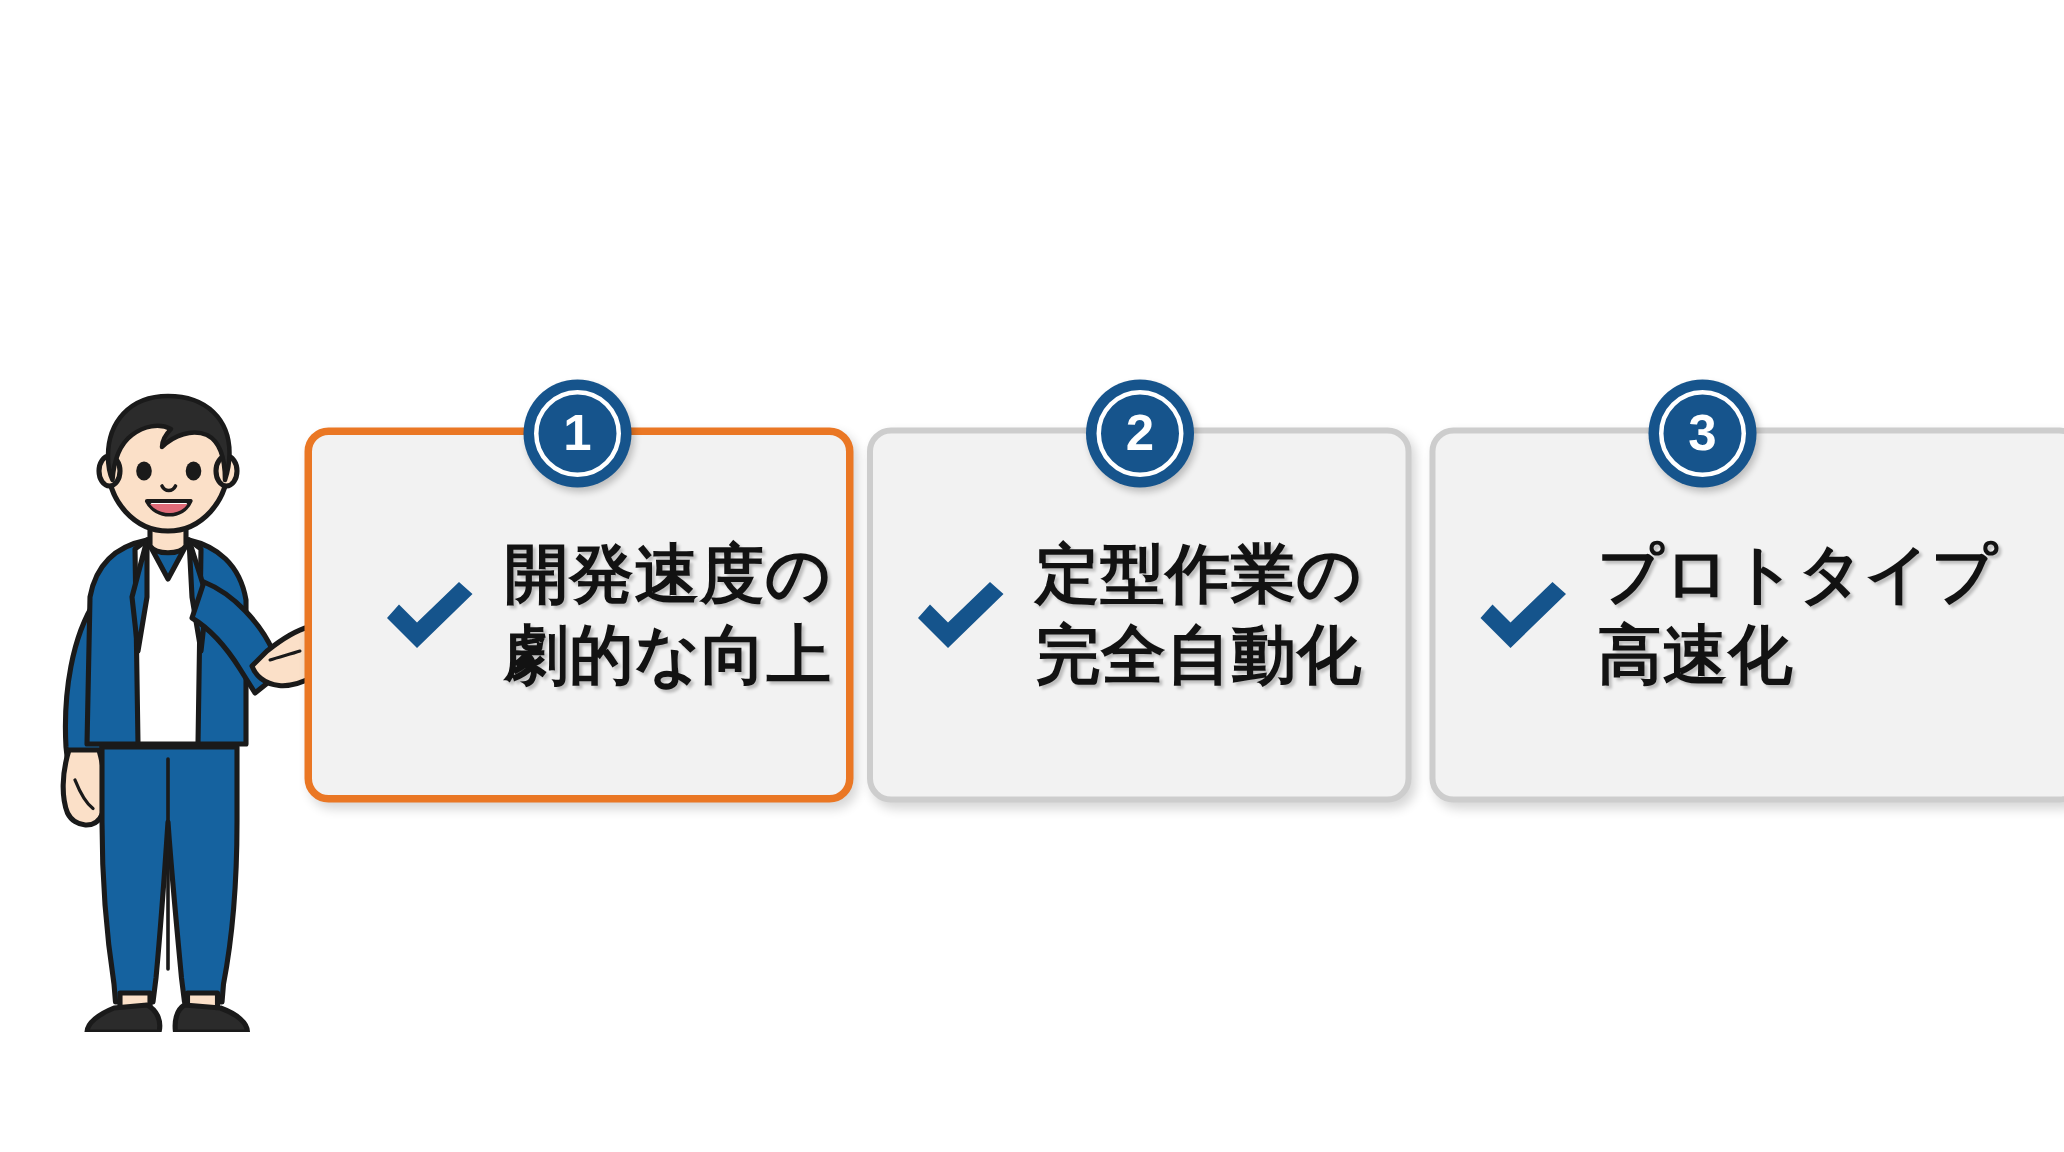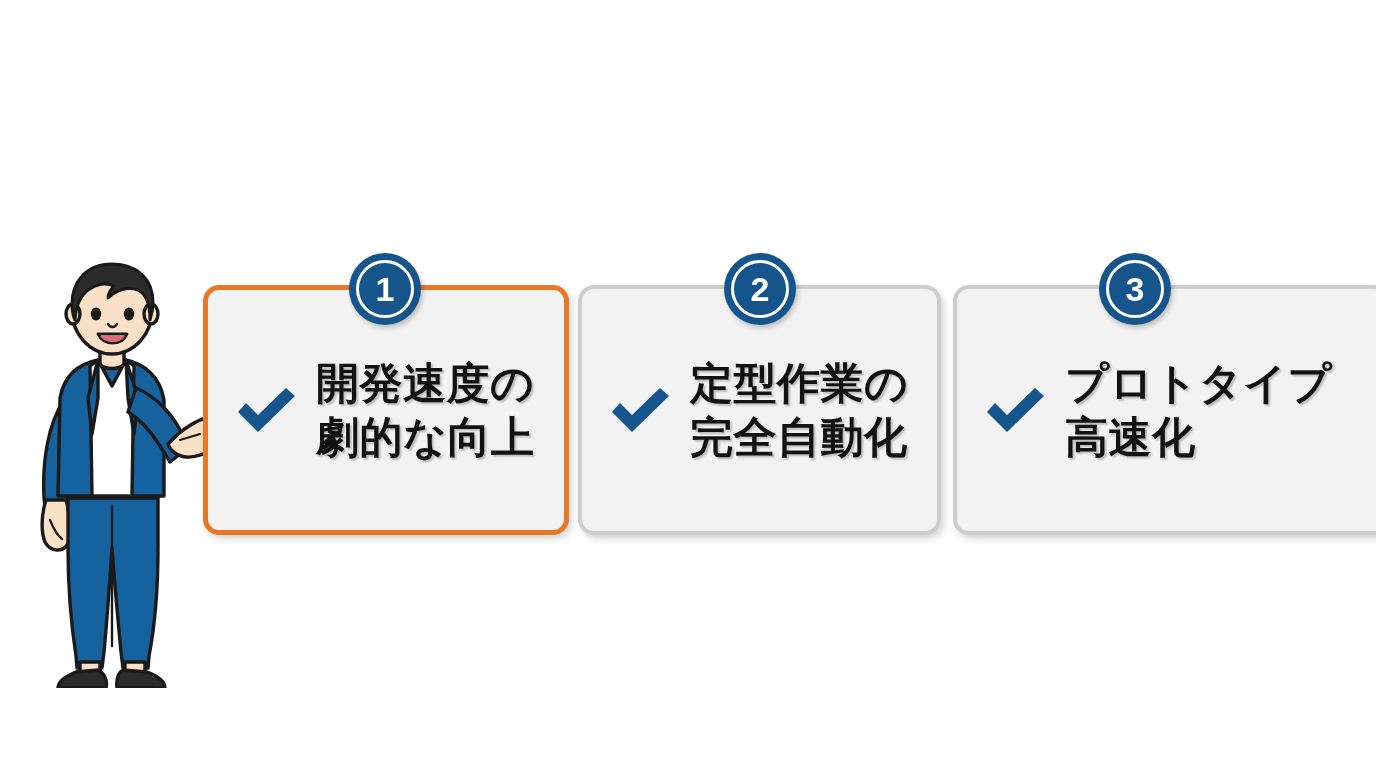--- a/index.html
+++ b/index.html
@@ -57,22 +57,22 @@
   }
   .card.accent {
     border: 5px solid #ea7724;
     background: #f2f2f2;
   }
   .card.plain {
     border: 4px solid #cdcdcd;
     background: #f2f2f2;
   }
 
-  #card-1 { left: 203px; width: 366px; }
-  #card-2 { left: 578px; width: 363px; }
+  #card-1 { left: 203px; width: 366px; padding-left: 20px; }
+  #card-2 { left: 578px; width: 363px; text-align: center; }
   #card-3 { left: 953px; width: 436px; }
 
   .card-inner {
     display: flex;
     align-items: center;
     gap: 14px;
     padding-left: 22px;
   }
 
   .check-icon {

